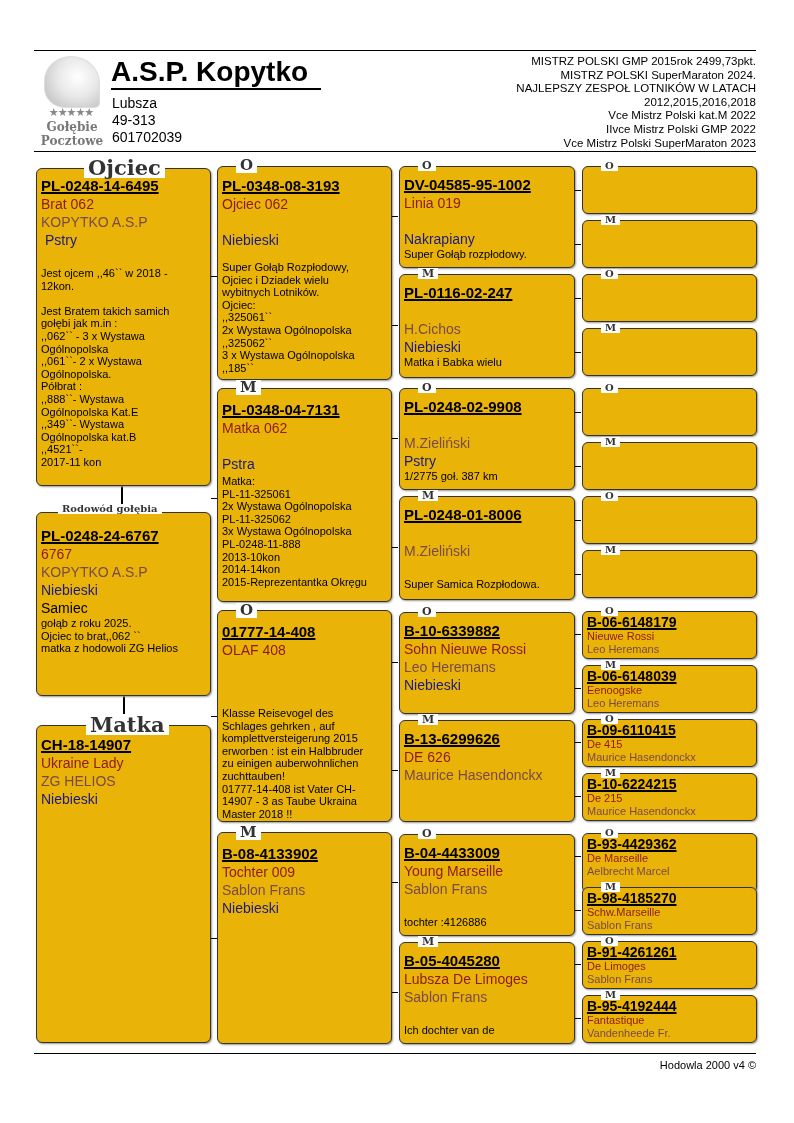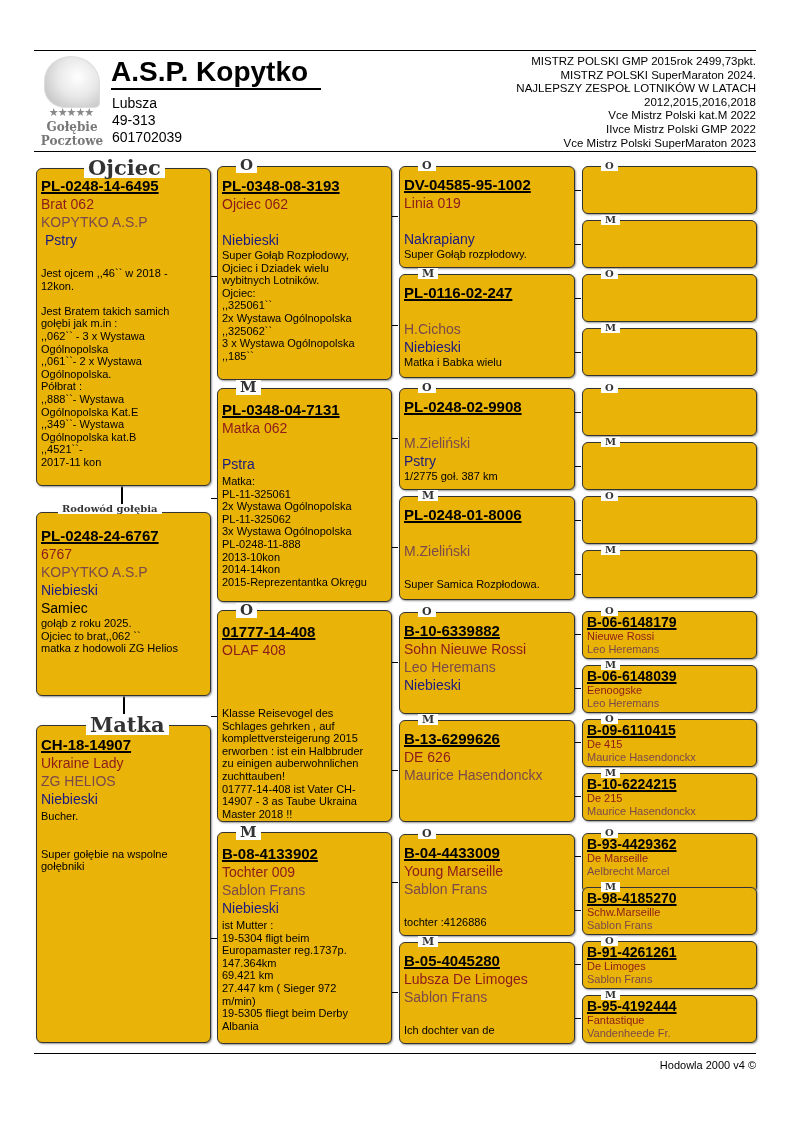--- a/index.html
+++ b/index.html
@@ -91,39 +91,34 @@
 Ojciec to brat,,062 ``
 matka z hodowoli ZG Helios</div>
 </div>
 <div class="lbl" style="left:58px;top:504px;font-size:10px">Rodowód gołębia</div>
 
 <div class="box l1" style="left:36px;top:725px;width:175px;height:318px;padding-top:10px">
   <div class="ring">CH-18-14907</div>
   <div class="name">Ukraine Lady</div>
   <div class="breeder">ZG HELIOS</div>
   <div class="color">Niebieski</div>
-  <div class="note" style="margin-top:2px">Bucher.
-
-
-Super gołębie na wspolne
-gołębniki</div>
 </div>
 <div class="lbl" style="left:86px;top:714px;font-size:21px">Matka</div>
 
 <div class="line" style="left:211px;top:276px;width:6px;height:1px"></div>
 <div class="line" style="left:211px;top:498px;width:6px;height:1px"></div>
 <div class="line" style="left:211px;top:716px;width:6px;height:1px"></div>
 <div class="line" style="left:211px;top:938px;width:6px;height:1px"></div>
 
 <div class="box l1" style="left:217px;top:166px;width:175px;height:214px;padding-top:10px">
   <div class="ring">PL-0348-08-3193</div>
   <div class="name">Ojciec 062</div>
   <div class="breeder" style="height:18px"></div>
   <div class="color">Niebieski</div>
-  <div class="note" style="margin-top:0">Super Gołąb Rozpłodowy,
+  <div class="note" style="margin-top:12px">Super Gołąb Rozpłodowy,
 Ojciec i Dziadek wielu
 wybitnych Lotników.
 Ojciec:
 ,,325061``
 2x Wystawa Ogólnopolska
 ,,325062``
 3 x Wystawa Ogólnopolska
 ,,185``</div>
 </div>
 <div class="lbl" style="left:236px;top:158px;font-size:15px">O</div>
@@ -160,29 +155,20 @@
 14907 - 3 as Taube Ukraina
 Master 2018 !!</div>
 </div>
 <div class="lbl" style="left:236px;top:603px;font-size:15px">O</div>
 
 <div class="box l1" style="left:217px;top:832px;width:175px;height:212px;padding-top:12px">
   <div class="ring">B-08-4133902</div>
   <div class="name">Tochter 009</div>
   <div class="breeder">Sablon Frans</div>
   <div class="color">Niebieski</div>
-  <div class="note" style="margin-top:2px">ist Mutter :
-19-5304 fligt beim
-Europamaster reg.1737p.
-147.364km
-69.421 km
-27.447 km ( Sieger 972
-m/min)
-19-5305 fliegt beim Derby
-Albania</div>
 </div>
 <div class="lbl" style="left:236px;top:825px;font-size:15px">M</div>
 
 <div class="line" style="left:392px;top:216px;width:6px;height:1px"></div>
 <div class="line" style="left:392px;top:325px;width:6px;height:1px"></div>
 <div class="line" style="left:392px;top:438px;width:6px;height:1px"></div>
 <div class="line" style="left:392px;top:547px;width:6px;height:1px"></div>
 <div class="line" style="left:392px;top:662px;width:6px;height:1px"></div>
 <div class="line" style="left:392px;top:770px;width:6px;height:1px"></div>
 <div class="line" style="left:392px;top:882px;width:6px;height:1px"></div>

